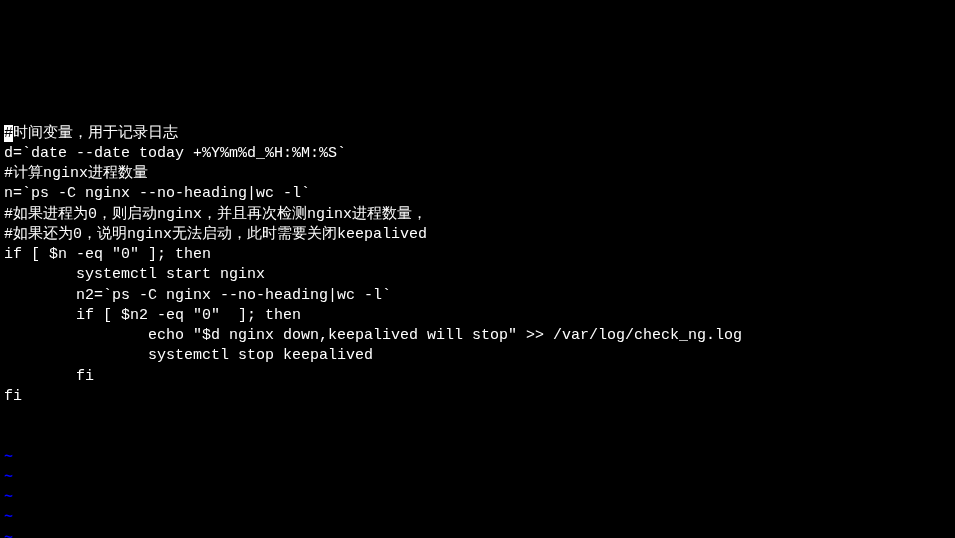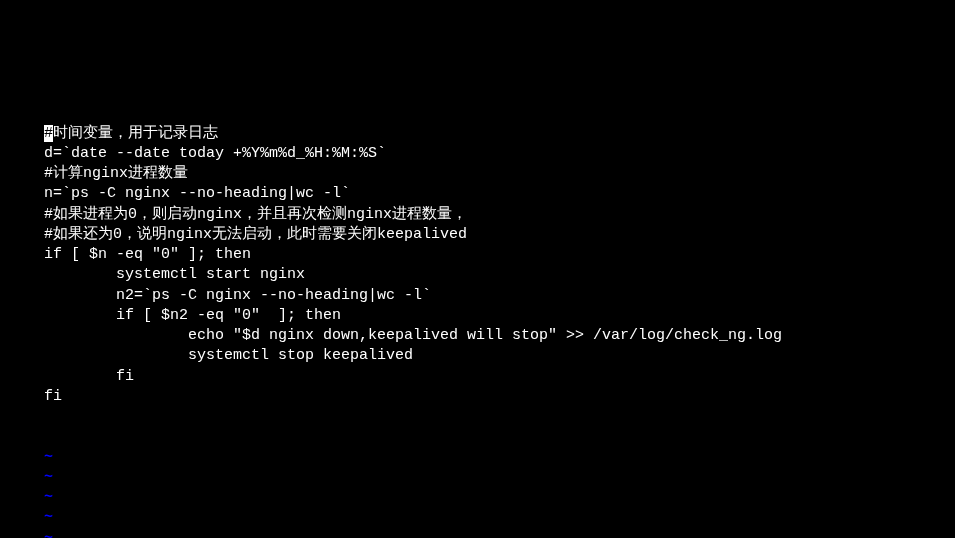--- a/index.html
+++ b/index.html
@@ -18,21 +18,20 @@
       height: 538px;
       overflow: hidden;
       white-space: pre;
     }
     .terminal {
       padding: 2px 4px;
     }
     .line {
       color: #ffffff;
       min-height: 1.35em;
-      margin-left: 40px;
     }
     .cursor-char {
       background-color: #ffffff;
       color: #000000;
     }
     .tilde {
       color: #0000ff;
       font-weight: bold;
     }
   </style>

